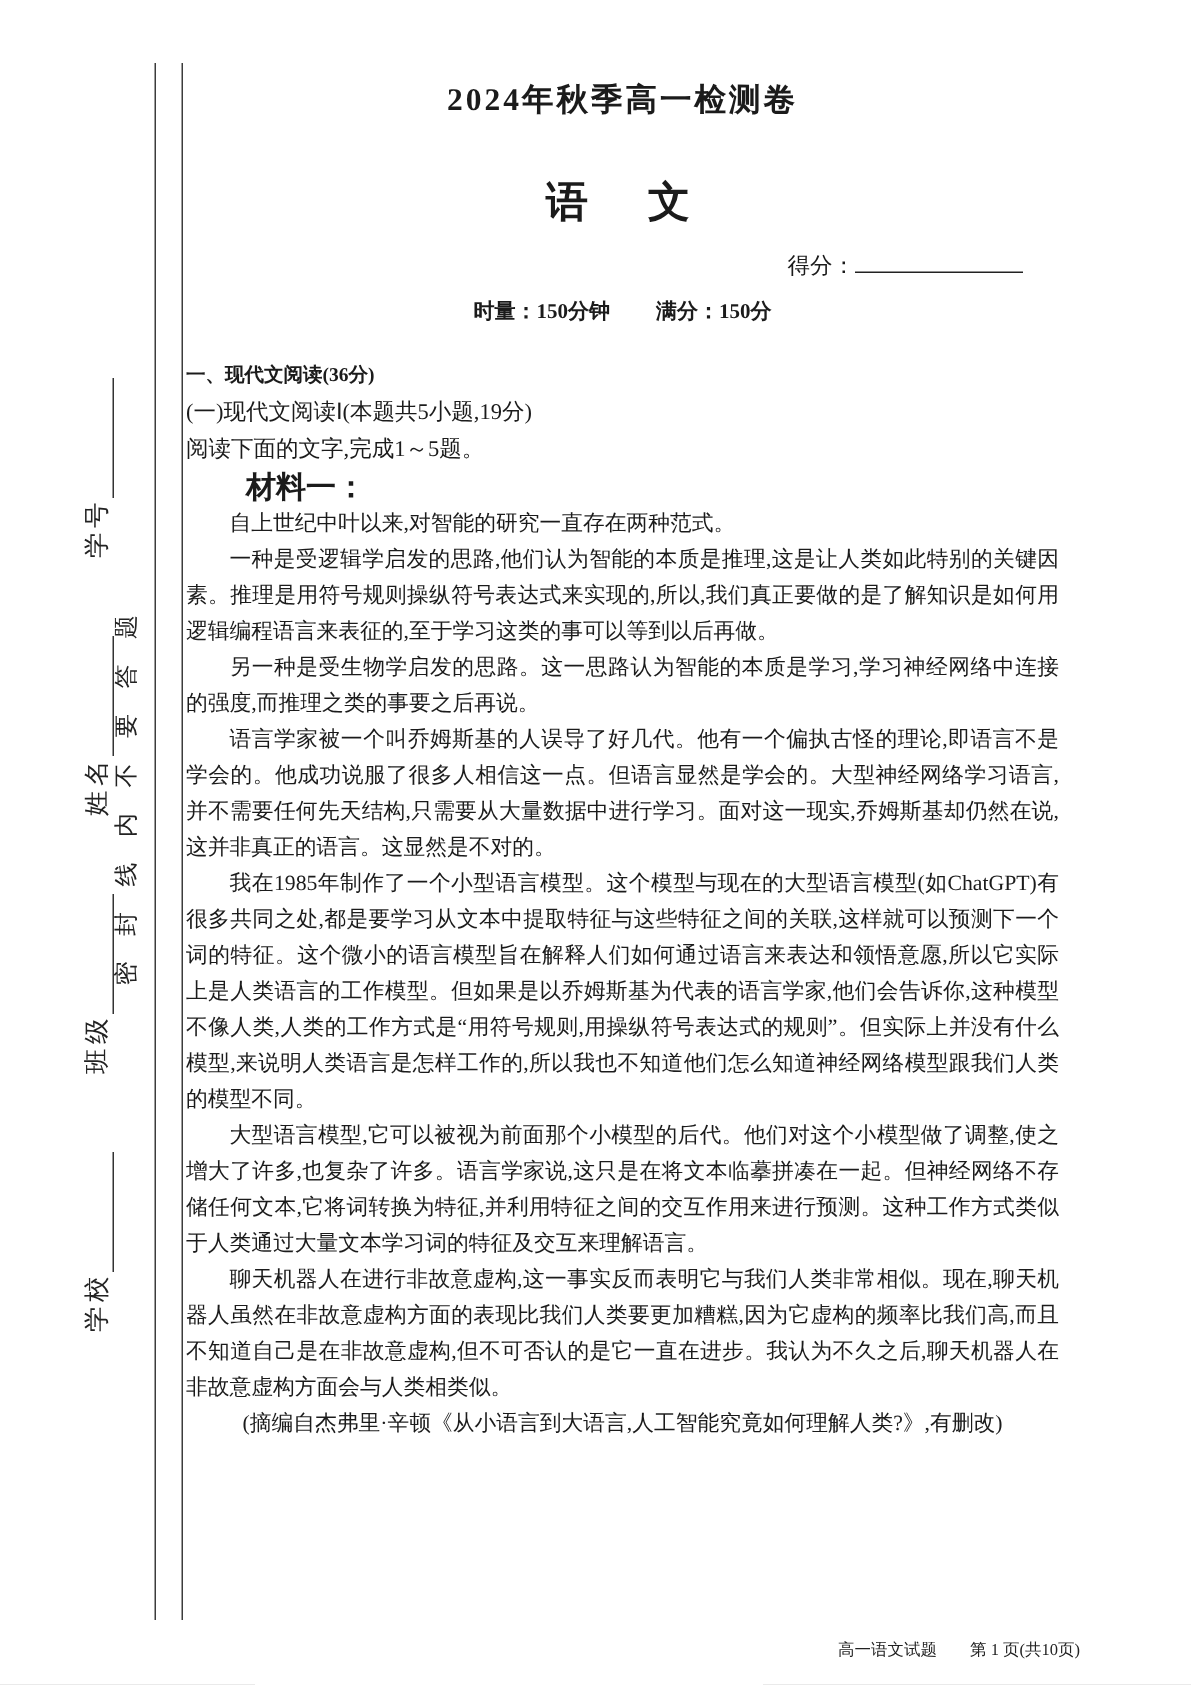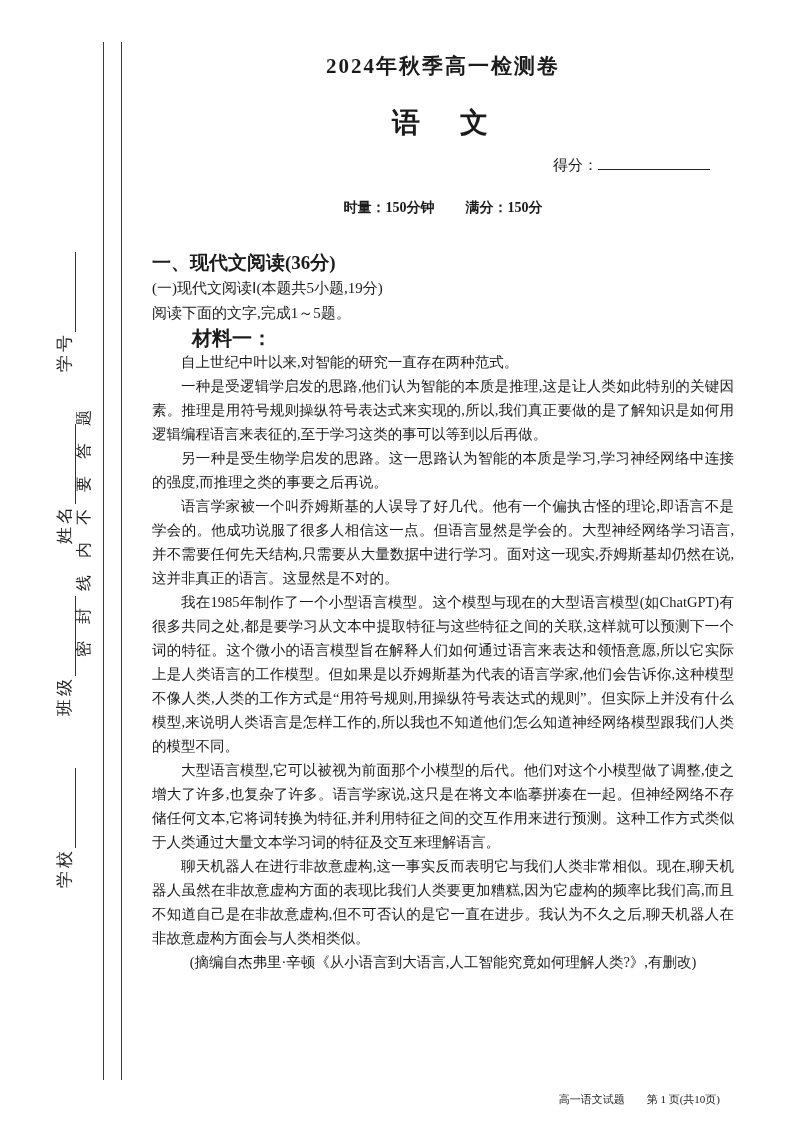--- a/index.html
+++ b/index.html
@@ -29,28 +29,28 @@
   .seal-field-label { letter-spacing: 3px; }
   .seal-field-blank { display: inline-block; width: 80px; height: 20px; border-bottom: 1px solid #333; }
   .seal-warning {
     position: absolute; left: -49px; top: 512px;
     width: 272px; height: 26px;
     transform: rotate(-90deg);
     font-size: 16px; letter-spacing: 17px;
     text-align: center; white-space: nowrap; color: #222;
   }
   
-  .content { position: absolute; left: 152px; top: 52px; width: 582px; }
+  .content { position: absolute; left: 124px; top: 52px; width: 582px; }
   .paper-title { text-align: center; font-size: 21px; font-weight: bold; letter-spacing: 2px; }
-  .subject-title { text-align: center; font-size: 28px; font-weight: bold; letter-spacing: 6px; margin-top: 24px; }
+  .subject-title { text-align: center; font-size: 28px; font-weight: bold; letter-spacing: 6px; margin-top: 36px; }
   .score-row { text-align: right; font-size: 15px; margin-top: 14px; padding-right: 24px; }
   .score-blank { display: inline-block; width: 112px; height: 14px; border-bottom: 1.5px solid #222; }
-  .meta-row { text-align: center; font-weight: bold; font-size: 14px; margin-top: 24px; }
+  .meta-row { text-align: center; font-weight: bold; font-size: 14px; margin-top: 12px; }
   .meta-gap { display: inline-block; width: 2.2em; }
-  .section-heading { font-size: 19px; font-weight: bold; margin-top: 33px; line-height: 26px; }
+  .section-heading { font-size: 13px; font-weight: bold; margin-top: 20px; line-height: 26px; }
   .sub-heading { font-size: 15px; line-height: 25px; }
   .instruction { font-size: 15px; line-height: 25px; }
   .material-label { font-weight: bold; font-size: 20px; line-height: 24px; text-indent: 2em; }
   .body-para { font-size: 14.5px; line-height: 24px; text-align: justify; text-indent: 2em; }
   .attribution { font-size: 14.5px; line-height: 24px; text-align: center; }
   .page-footer { position: absolute; left: 138px; width: 582px; bottom: 16px; text-align: right; font-size: 11px; color: #222; }
 </style>
 </head>
 <body>
 

